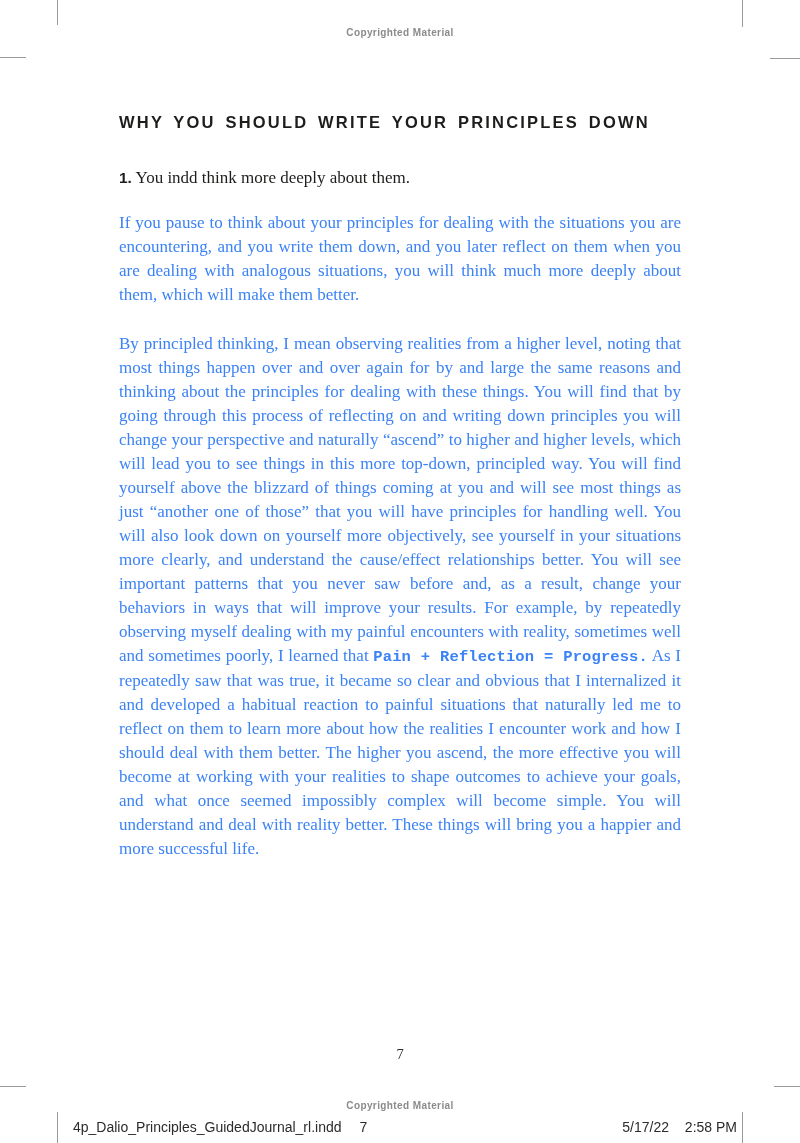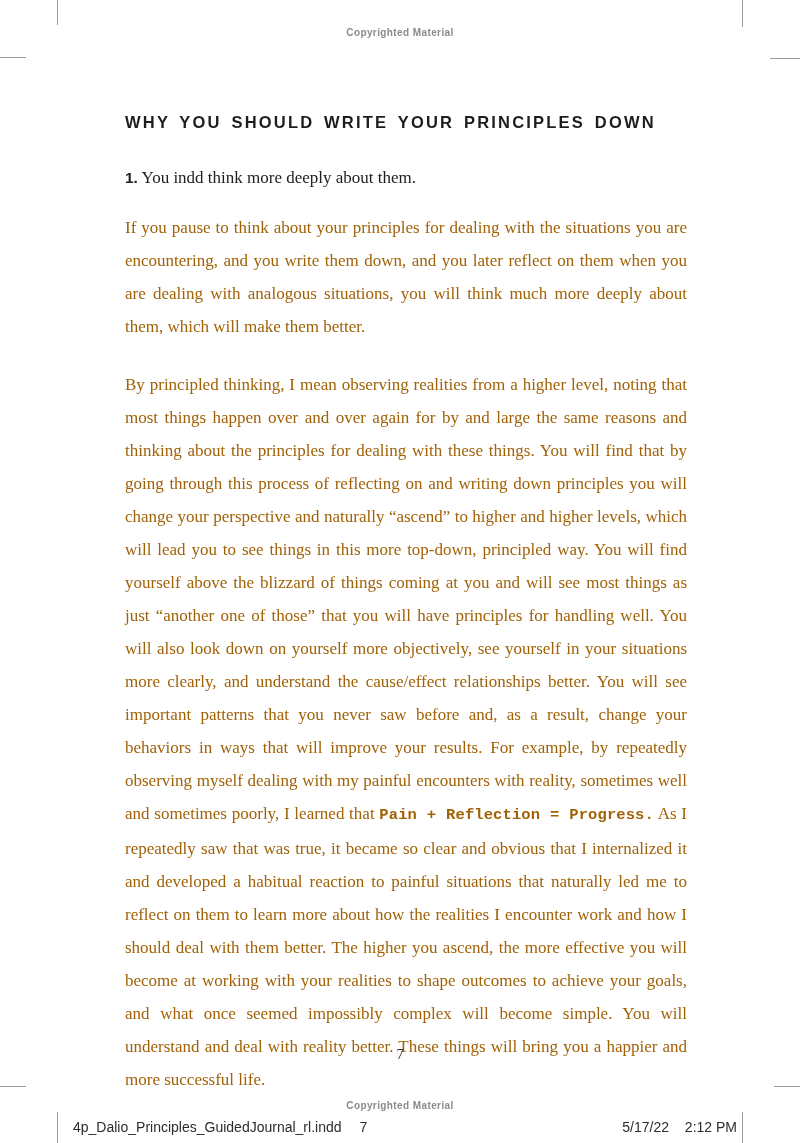--- a/index.html
+++ b/index.html
@@ -30,21 +30,21 @@
     color: #8b8b8b;
     font-weight: bold;
     font-size: 10px;
     letter-spacing: 0.4px;
   }
   .copyright.top    { top: 27px; }
   .copyright.bottom { top: 1100px; }
 
   .content {
     position: absolute;
-    left: 125px;
+    left: 119px;
     top: 112px;
     width: 562px;
     color: #1d1d1b;
   }
   .heading {
     margin: 0;
     font-size: 16.5px;
     font-weight: bold;
     letter-spacing: 2.2px;
     word-spacing: 3px;
@@ -66,23 +66,23 @@
   }
   .num {
     font-family: "Liberation Sans", sans-serif;
     font-weight: bold;
     font-size: 15.5px;
   }
   .body-para {
     margin-top: 22px;
     font-family: "Liberation Serif", serif;
     font-size: 17px;
-    line-height: 33px;
+    line-height: 24px;
     text-align: justify;
-    color: #a16207;
+    color: #3b82f6;
   }
   .body-para.big    { margin-top: 25px; }
   .inline-bold {
     font-family: Liberation Mono, monospace;
     font-weight: bold;
     font-size: 15.5px;
     letter-spacing: 0.1px;
   }
 
   .page-number {
@@ -144,15 +144,15 @@
 
 <div class="copyright bottom">Copyrighted Material</div>
 
 <div class="slug">
   <div class="slug-left">
     <span>4p_Dalio_Principles_GuidedJournal_rl.indd</span>
     <span>7</span>
   </div>
   <div class="slug-right">
     <span>5/17/22</span>
-    <span>2:12 PM</span>
+    <span>2:58 PM</span>
   </div>
 </div>
 
 </body></html>

